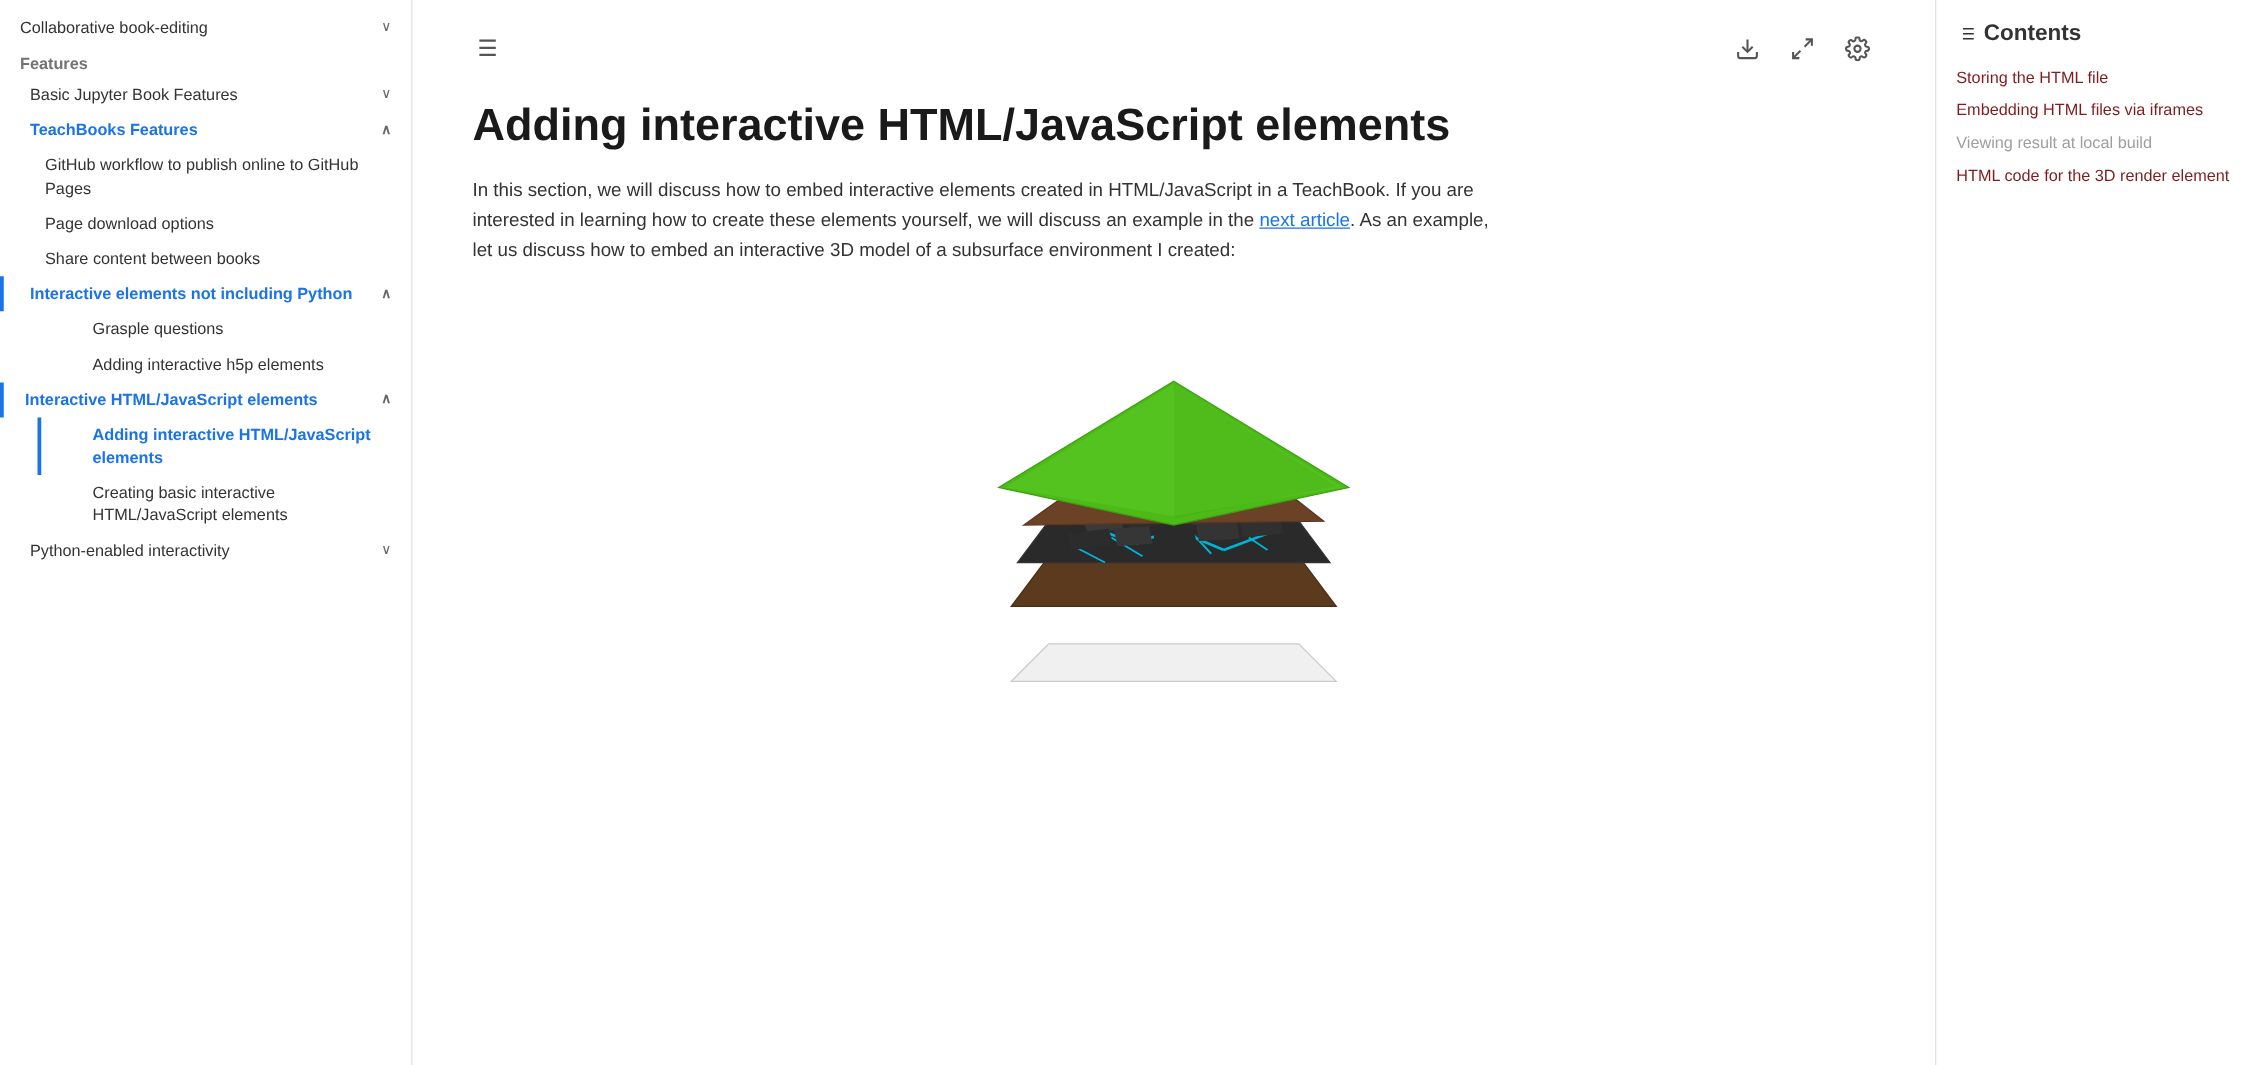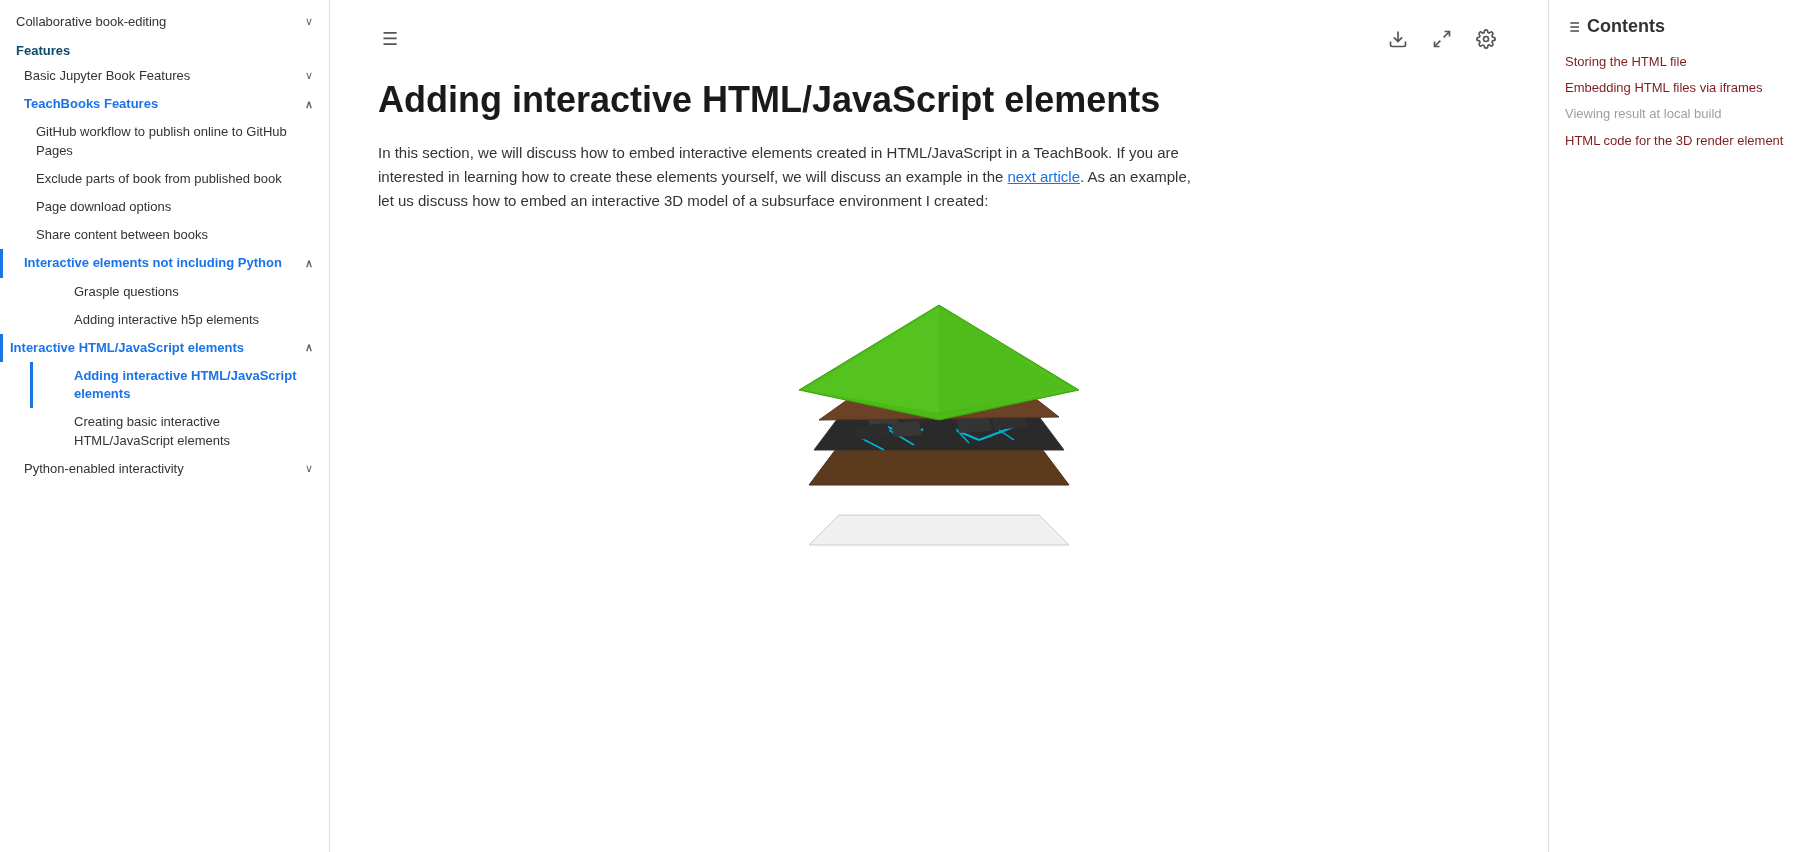--- a/index.html
+++ b/index.html
@@ -20,21 +20,21 @@
       justify-content: space-between;
       padding: 6px 16px;
       cursor: pointer;
       font-size: 13px;
       color: #333;
     }
     .sidebar-section-label {
       padding: 8px 16px 4px;
       font-weight: 700;
       font-size: 13px;
-      color: #0c4a6e;
+      color: #737373;
     }
     .sidebar-item {
       display: flex;
       align-items: center;
       justify-content: space-between;
       padding: 5px 16px 5px 24px;
       cursor: pointer;
       font-size: 13px;
       color: #333;
       line-height: 1.4;
@@ -166,23 +166,20 @@
 
   <div class="sidebar-item active">
     <span>TeachBooks Features</span>
     <span class="chevron">∧</span>
   </div>
 
   <div class="sidebar-item indent2">
     <span>GitHub workflow to publish online to GitHub Pages</span>
   </div>
 
-  <div class="sidebar-item indent2">
-    <span>Exclude parts of book from published book</span>
-  </div>
 
   <div class="sidebar-item indent2">
     <span>Page download options</span>
   </div>
 
   <div class="sidebar-item indent2">
     <span>Share content between books</span>
   </div>
 
   <div class="sidebar-item indent2 active active-border" style="border-left: 3px solid #1a73e8; padding-left: 21px;">
@@ -191,21 +188,21 @@
   </div>
 
   <div class="sidebar-item indent3">
     <span>Grasple questions</span>
   </div>
 
   <div class="sidebar-item indent3">
     <span>Adding interactive h5p elements</span>
   </div>
 
-  <div class="sidebar-item indent2 active" style="border-left: 3px solid #1a73e8; padding-left: 7px;">
+  <div class="sidebar-item indent2 active" style="border-left: 3px solid #1a73e8; padding-left: 17px;">
     <span>Interactive HTML/JavaScript elements</span>
     <span class="chevron">∧</span>
   </div>
 
   <div class="sidebar-item indent3 active" style="border-left: 3px solid #1a73e8; padding-left: 41px;">
     <span>Adding interactive HTML/JavaScript elements</span>
   </div>
 
   <div class="sidebar-item indent3">
     <span>Creating basic interactive HTML/JavaScript elements</span>

